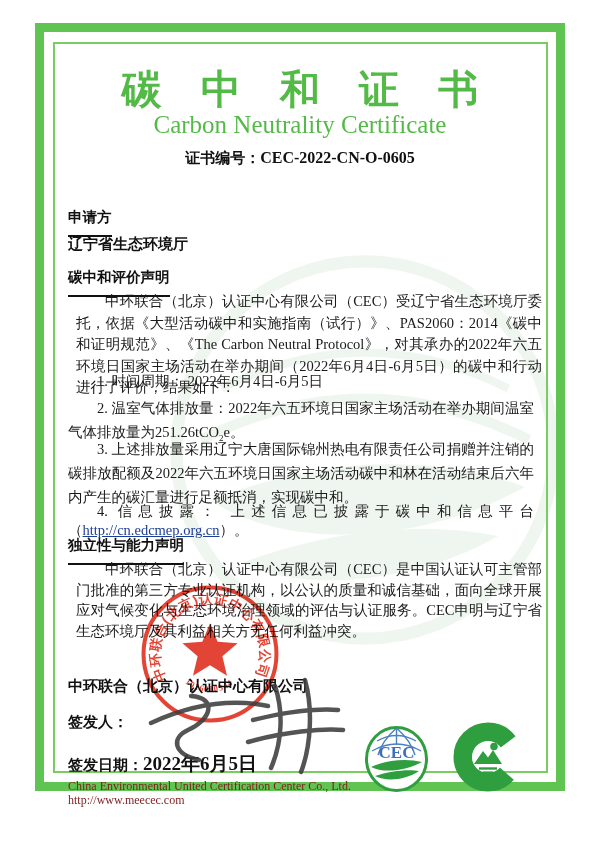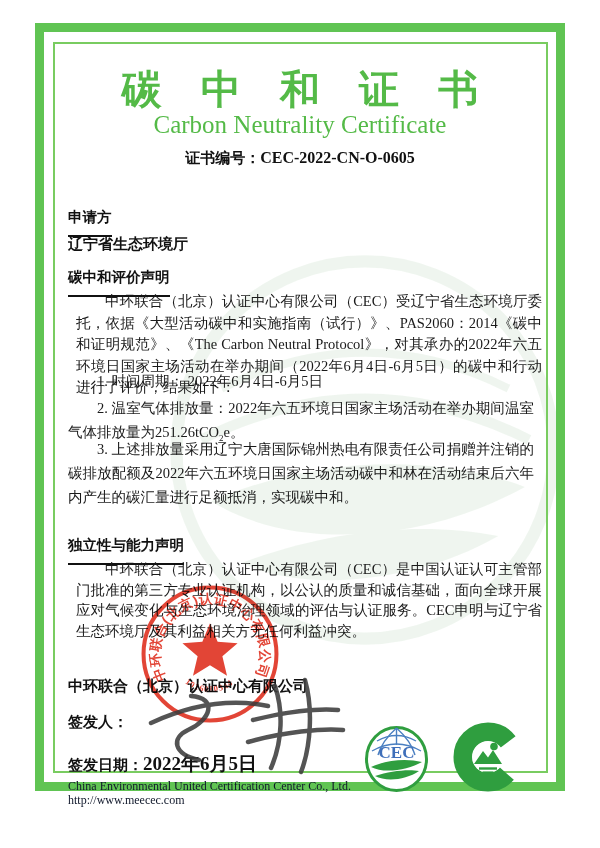--- a/index.html
+++ b/index.html
@@ -54,21 +54,21 @@
   .item {
     font-size: 14.5px; text-align: justify; text-indent: 2em;
     font-family: "Liberation Serif", serif; color: #1a1a1a;
   }
   .doc-link { color: #1c3e96; text-decoration: underline; font-family: "Liberation Serif", serif; }
   sub { font-size: 9px; }
   .issuer { font-size: 15px; font-weight: 700; color: #111; }
   .label-b { font-size: 15px; font-weight: 700; color: #111; }
   .date-val { font-size: 19px; font-weight: 700; color: #111; font-family: "Liberation Serif", serif; }
   .footer-en {
-    font-size: 12px; color: #0f172a; font-family: "Liberation Serif", serif; line-height: 14px;
+    font-size: 12px; color: #7f1d1d; font-family: "Liberation Serif", serif; line-height: 14px;
   }
   .seal { position: absolute; left: 137px; top: 581px; width: 146px; height: 146px;
     mix-blend-mode: multiply; opacity: 0.92; z-index: 6; }
   .sig { position: absolute; left: 133px; top: 668px; width: 220px; height: 110px; z-index: 7; }
   .cec-logo { position: absolute; left: 364px; top: 725px; width: 65px; height: 68px; z-index: 3; }
   .c-logo { position: absolute; left: 453px; top: 722px; width: 70px; height: 70px; z-index: 3; }
 </style>
 </head>
 <body>
 
@@ -102,20 +102,23 @@
   <div class="blk para" style="top:291px">中环联合（北京）认证中心有限公司（CEC）受辽宁省生态环境厅委托，依据《大型活动碳中和实施指南（试行）》、PAS2060：2014《碳中和证明规范》、《The Carbon Neutral Protocol》，对其承办的2022年六五环境日国家主场活动在举办期间（2022年6月4日-6月5日）的碳中和行动进行了评价，结果如下：</div>
 
   <div class="blk item" style="top:372px">1. 时间周期： 2022年6月4日-6月5日</div>
 
   <div class="blk item" style="top:396px; line-height:24px">
     <span>2. 温室气体排放量：2022年六五环境日国家主场活动在举办期间温室气体排放量为251.26tCO</span><sub>2</sub><span>e。</span>
   </div>
 
   <div class="blk item" style="top:437px; line-height:24px">3. 上述排放量采用辽宁大唐国际锦州热电有限责任公司捐赠并注销的碳排放配额及2022年六五环境日国家主场活动碳中和林在活动结束后六年内产生的碳汇量进行足额抵消，实现碳中和。</div>
 
+  <div class="blk item" style="top:502px">
+    <span>4. 信息披露： 上述信息已披露于碳中和信息平台（</span><a class="doc-link" href="#">http://cn.edcmep.org.cn</a><span>）。</span>
+  </div>
 
   <div class="blk" style="top:536px">
     <span class="h-u">独立性与能力声明</span>
   </div>
   <div class="blk para" style="top:559px; line-height:20.5px">中环联合（北京）认证中心有限公司（CEC）是中国认证认可主管部门批准的第三方专业认证机构，以公认的质量和诚信基础，面向全球开展应对气候变化与生态环境治理领域的评估与认证服务。CEC申明与辽宁省生态环境厅及其利益相关方无任何利益冲突。</div>
 
   <div class="blk issuer" style="top:677px; z-index:5">中环联合（北京）认证中心有限公司</div>
   <div class="blk label-b" style="top:713px; z-index:5">签发人：</div>
   <div class="blk" style="top:751px; z-index:5">
     <span class="label-b">签发日期：</span><span class="date-val">2022年6月5日</span>

